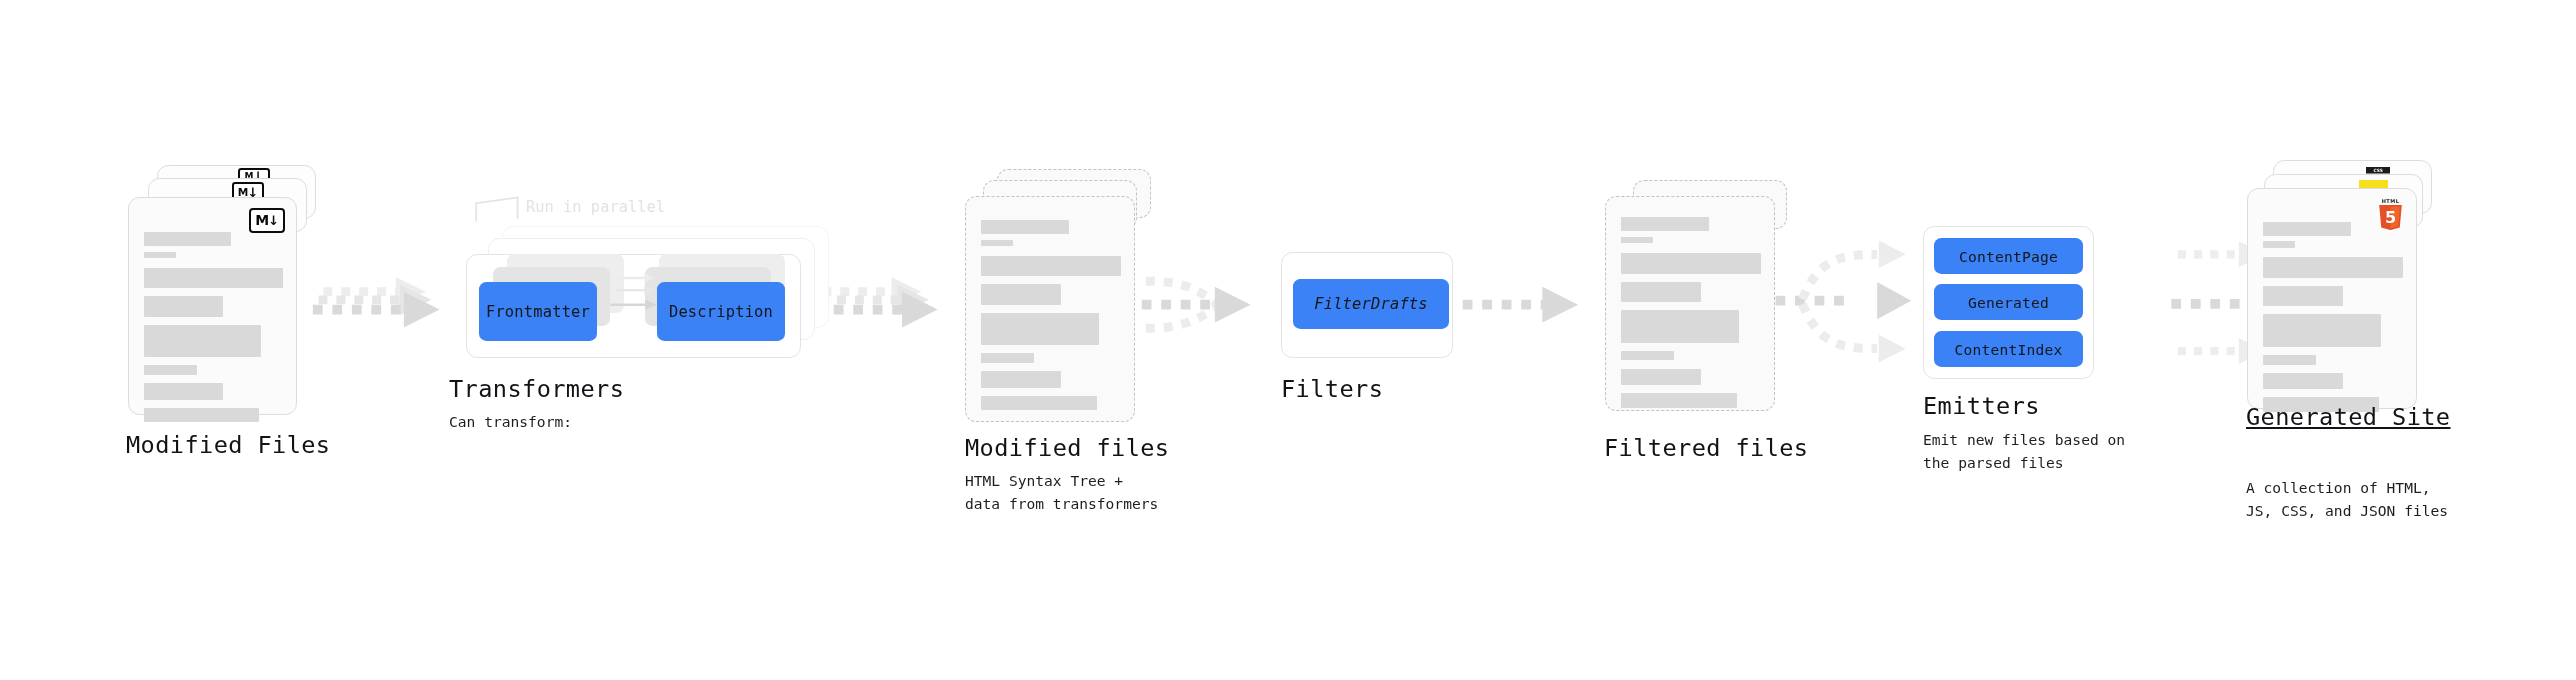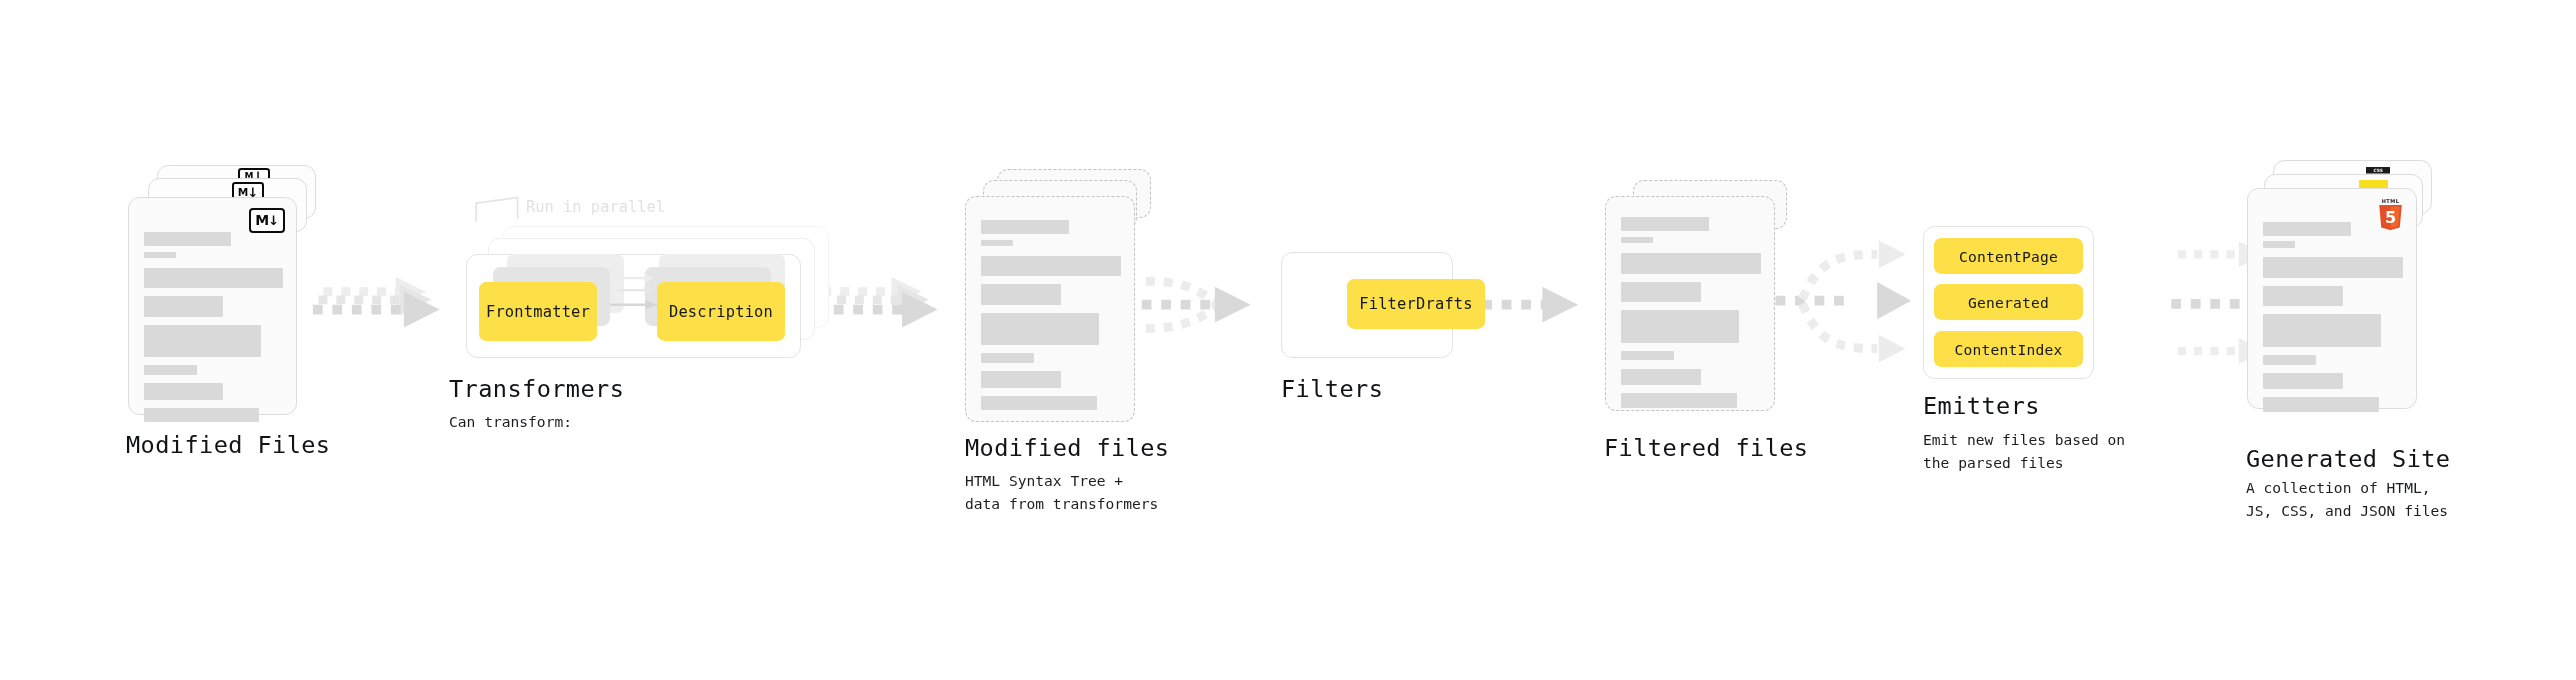--- a/index.html
+++ b/index.html
@@ -80,21 +80,21 @@
     background: #ffffff;
     border: 1.3px solid #e3e3e3;
     border-radius: 11.4px;
   }
   .groupbox.g2 { border-color: #efefef; background: #ffffff; }
   .groupbox.g3 { border-color: #f4f4f4; background: #ffffff; }
 
   .chip {
     position: absolute;
     box-sizing: border-box;
-    background: #fde047;
+    background: #3b82f6;
     border-radius: 7.3px;
     display: flex;
     align-items: center;
     justify-content: center;
     font-family: "DejaVu Sans Mono", "Liberation Mono", monospace;
     font-size: 15.4px;
     letter-spacing: 0.2px;
     color: #15171a;
     white-space: nowrap;
   }
@@ -285,21 +285,21 @@
         <div class="ln" style="width:83%;  height:14.6px;"></div>
       </div>
     </div>
   </div>
   <div class="title" style="left:965px; top:434px;">Modified files</div>
   <div class="caption" style="left:965px; top:470px;">HTML Syntax Tree +
 data from transformers</div>
 
   <div>
     <div class="groupbox" style="left:1281px; top:252px; width:172px; height:106px;"></div>
-    <div class="chip" style="left:1347px; top:279px; width:138px; height:50px;">FilterDrafts</div>
+    <div class="chip" style="left:1293px; top:279px; width:156px; height:50px;font-style:italic;">FilterDrafts</div>
   </div>
   <div class="title" style="left:1281px; top:375px;">Filters</div>
 
   <div class="doc-stack">
     <div class="doc dashed" style="left:1633px; top:180px; width:154px; height:49px;"></div>
     <div class="doc dashed" style="left:1605px; top:196px; width:170px; height:215px;">
       <div class="doc-lines" style="top:20.3px;">
         <div class="ln" style="width:63%;  height:14px; margin-bottom:5.7px;"></div>
         <div class="ln" style="width:23%;  height:6.5px;  margin-bottom:9.8px;"></div>
         <div class="ln" style="width:100%; height:20.3px; margin-bottom:8.1px;"></div>
@@ -358,18 +358,18 @@
         <div class="ln" style="width:23%;  height:6.5px;  margin-bottom:9.8px;"></div>
         <div class="ln" style="width:100%; height:20.3px; margin-bottom:8.1px;"></div>
         <div class="ln" style="width:57%;  height:20.3px; margin-bottom:8.1px;"></div>
         <div class="ln" style="width:84%;  height:32.5px; margin-bottom:8.1px;"></div>
         <div class="ln" style="width:38%;  height:9.8px; margin-bottom:8.1px;"></div>
         <div class="ln" style="width:57%;  height:16.3px; margin-bottom:8.1px;"></div>
         <div class="ln" style="width:83%;  height:14.6px;"></div>
       </div>
     </div>
   </div>
-  <div class="title" style="left:2246px; top:445px;">Generated Site</div>
+  <div class="title" style="left:2246px; top:403px;text-decoration:underline;">Generated Site</div>
   <div class="caption" style="left:2246px; top:462px;margin-top:15px;">A collection of HTML,
 JS, CSS, and JSON files</div>
 
 </div>
 
 
 </body></html>

